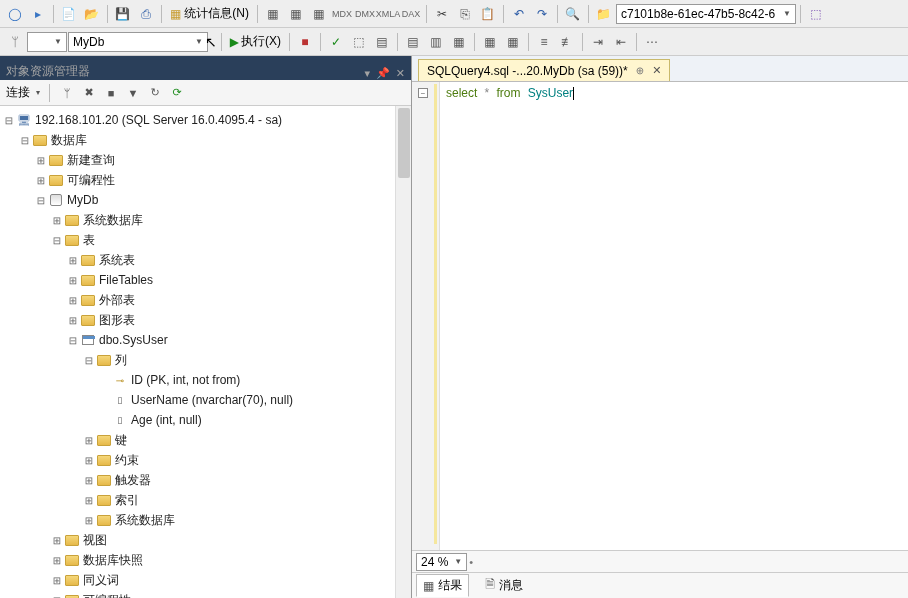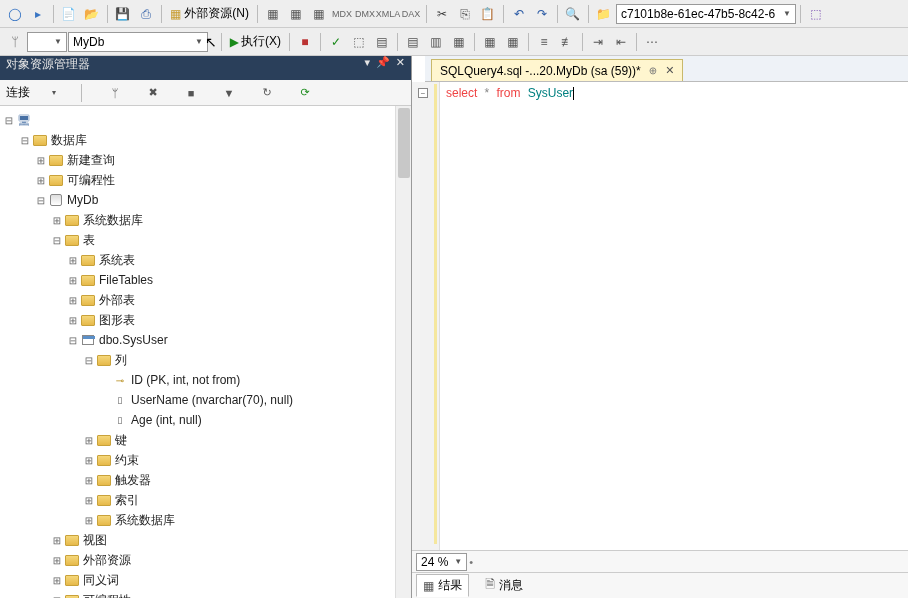--- a/index.html
+++ b/index.html
@@ -14,52 +14,52 @@
 .combo.small{min-width:40px;}
 .combo .arr{font-size:8px;color:#555;margin-left:4px;}
 .exec-btn{display:flex;align-items:center;cursor:pointer;padding:0 4px;}
 .exec-btn .tri{color:#1a8a1a;font-size:12px;margin-right:2px;}
 
 
 .mainwrap { flex:1; display:flex; min-height:0; }
 
 
 .leftpanel{width:412px;display:flex;flex-direction:column;border-right:1px solid #999;background:#fff;}
-.panel-header{background:#2a3f5a;color:#e5e5e5;height:24px;display:flex;align-items:flex-start;padding:0 6px;justify-content:space-between;}
+.panel-header{background:#2a3f5a;color:#a3a3a3;height:24px;display:flex;align-items:flex-end;padding:0 6px;justify-content:space-between;}
 .panel-header .ctrls{display:flex;gap:6px;}
 .panel-header .cbtn{cursor:pointer;font-size:11px;}
-.conn-bar{height:26px;border-bottom:1px solid #ccc;display:flex;align-items:center;padding:0 6px;gap:22px;background:#f5f5f5;}
+.conn-bar{height:26px;border-bottom:1px solid #ccc;display:flex;align-items:center;padding:0 6px;gap:6px;background:#f5f5f5;}
 .conn-bar .ic{width:16px;height:16px;display:flex;align-items:center;justify-content:center;font-size:11px;color:#555;cursor:pointer;}
 .tree{flex:1;overflow:auto;padding:4px 0;position:relative;}
 .tree-scroll{position:absolute;right:0;top:0;width:16px;height:100%;background:#f0f0f0;border-left:1px solid #ddd;}
 .tree-scroll-thumb{position:absolute;top:2px;height:70px;width:12px;left:2px;background:#c8c8c8;border-radius:2px;}
 .node{display:flex;align-items:center;height:20px;white-space:nowrap;cursor:default;}
 .exp{width:14px;text-align:center;font-size:10px;color:#666;cursor:pointer;user-select:none;}
 .ico{width:16px;height:14px;display:inline-flex;align-items:center;justify-content:center;margin-right:3px;}
 .ico-folder{width:14px;height:11px;background:linear-gradient(#f5d77a,#e6b94a);border:1px solid #c9a23a;border-radius:1px;}
 .ico-db{width:12px;height:12px;border:1px solid #888;border-radius:2px;background:linear-gradient(#ddd,#fff);position:relative;}
 .ico-table{width:12px;height:10px;background:#fff;border:1px solid #888;}
 .ico-table::before{content:"";position:absolute;width:12px;height:3px;background:#5b8fc7;}
 .ico-key{color:#b78e1e;font-size:10px;}
 .ico-col{color:#555;font-size:9px;}
 .ico-server{color:#4871a5;font-size:11px;}
 .nlabel{font-size:12px;color:#222;}
 
 
 .rightpanel{flex:1;display:flex;flex-direction:column;min-width:0;}
-.tabbar{height:26px;background:#eef2f7;border-bottom:1px solid #bbb;display:flex;align-items:flex-end;padding-left:6px;margin-left:13px;}
+.tabbar{height:26px;background:#eef2f7;border-bottom:1px solid #bbb;display:flex;align-items:flex-end;padding-left:6px;}
 .tab{background:#fff6cf;border:1px solid #c9b96b;border-bottom:none;height:22px;display:flex;align-items:center;padding:0 8px;font-size:12px;gap:8px;}
 .tab .pin{font-size:10px;color:#777;cursor:pointer;}
 .tab .close{font-size:11px;color:#555;cursor:pointer;}
 .editor{flex:1;display:flex;min-height:0;}
 .gutter{width:28px;background:#f2f2f2;border-right:1px solid #ddd;position:relative;}
 .gutter .mark{position:absolute;left:6px;top:6px;width:10px;height:10px;border:1px solid #888;display:flex;align-items:center;justify-content:center;font-size:8px;color:#666;background:#fff;}
 .linehi{position:absolute;left:22px;top:2px;width:3px;height:460px;background:#f5e79e;}
 .code{flex:1;font-family:Consolas,monospace;font-size:12px;padding:4px 6px;position:relative;}
-.code .kw{color:#ef4444;}
+.code .kw{color:#4d7c0f;}
 .code .tbl{color:#008080;}
 .code .star{color:#888;}
 .caret{display:inline-block;width:1px;height:13px;background:#000;vertical-align:text-bottom;}
 .zoom-bar{height:22px;border-top:1px solid #ccc;display:flex;align-items:center;padding:0 4px;background:#f7f7f7;}
 .zoom-combo{border:1px solid #999;height:18px;display:flex;align-items:center;padding:0 4px;background:#fff;}
 .result-tabs{height:26px;border-top:1px solid #ccc;display:flex;align-items:center;padding:0 4px;background:#f7f7f7;gap:10px;}
 .rtab{display:flex;align-items:center;gap:4px;padding:2px 6px;cursor:pointer;}
 .rtab.active{background:#fff;border:1px solid #bbb;border-bottom-color:#fff;}
 .results{flex:0 0 90px;border-top:1px solid #ccc;font-family:Consolas,monospace;font-size:12px;padding:4px 8px;}
 .results .cols{color:#000;}
@@ -84,21 +84,21 @@
   <div class="sep"></div>
   <div class="btn">
       <span style="color:#2a5aa5">💾</span>
     </div>
   <div class="btn">
       <span style="color:#2a5aa5">⎙</span>
     </div>
   <div class="sep"></div>
   <div class="exec-btn">
     <span style="color:#c79b2e;margin-right:3px">▦</span>
-    <span>外部资源(N)</span>
+    <span>统计信息(N)</span>
   </div>
   <div class="sep"></div>
   <div class="btn">
       <span style="color:#555">▦</span>
     </div>
   <div class="btn">
       <span style="color:#555">▦</span>
     </div>
   <div class="btn">
       <span style="color:#555">▦</span>
@@ -234,20 +234,21 @@
       <span class="ic" style="color:#1a8a1a">⟳</span>
     </div>
     <div class="tree">
       <div class="tree-scroll">
           <div class="tree-scroll-thumb"></div>
         </div>
 
       <div class="node" style="padding-left:2px">
         <span class="exp">⊟</span>
         <span class="ico ico-server">🖥</span>
+        <span class="nlabel">192.168.101.20 (SQL Server 16.0.4095.4 - sa)</span>
       </div>
       <div class="node" style="padding-left:18px">
         <span class="exp">⊟</span>
         <span class="ico">
             <span class="ico-folder"></span>
           </span>
         <span class="nlabel">数据库</span>
       </div>
       <div class="node" style="padding-left:34px">
         <span class="exp">⊞</span>
@@ -378,21 +379,21 @@
         <span class="ico">
             <span class="ico-folder"></span>
           </span>
         <span class="nlabel">视图</span>
       </div>
       <div class="node" style="padding-left:50px">
         <span class="exp">⊞</span>
         <span class="ico">
             <span class="ico-folder"></span>
           </span>
-        <span class="nlabel">外部资源</span>
+        <span class="nlabel">数据库快照</span>
       </div>
       <div class="node" style="padding-left:50px">
         <span class="exp">⊞</span>
         <span class="ico">
             <span class="ico-folder"></span>
           </span>
         <span class="nlabel">同义词</span>
       </div>
       <div class="node" style="padding-left:50px">
         <span class="exp">⊞</span>

